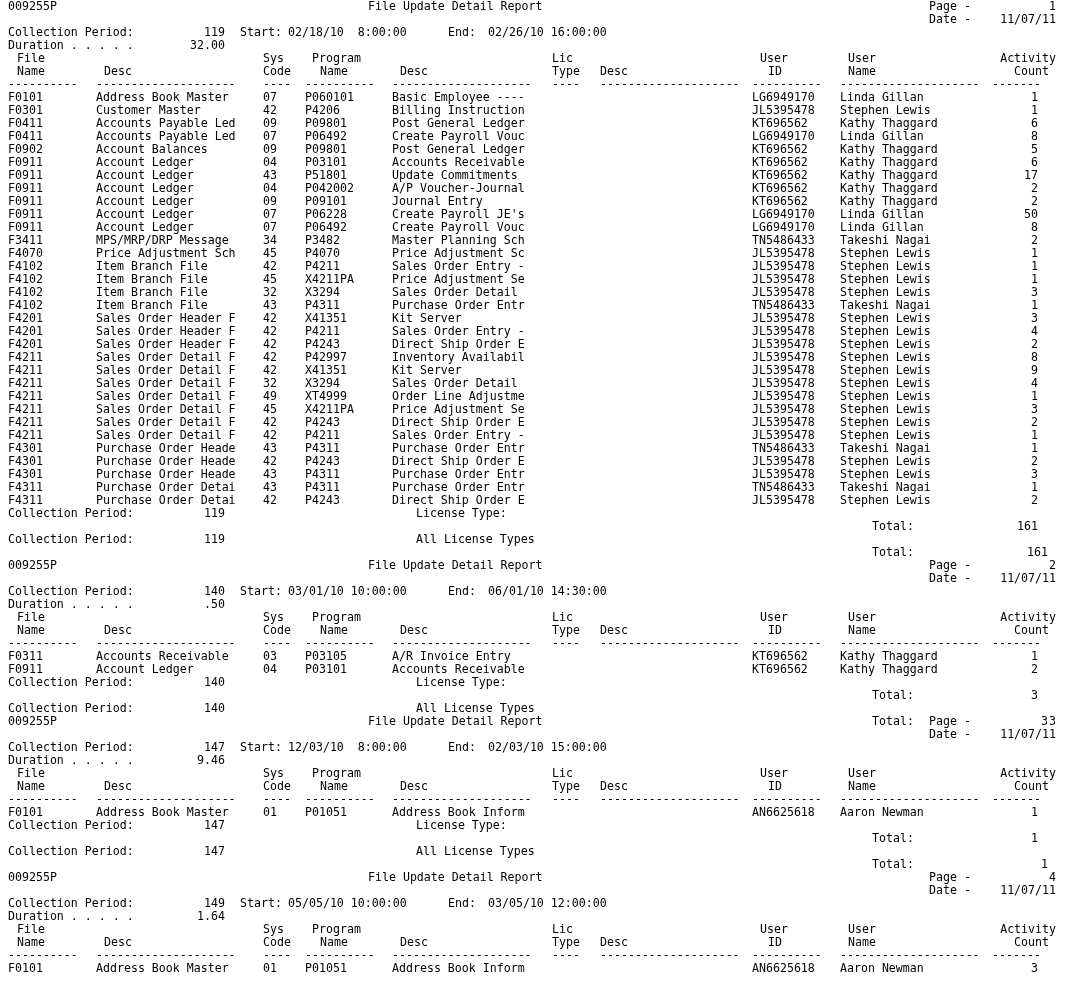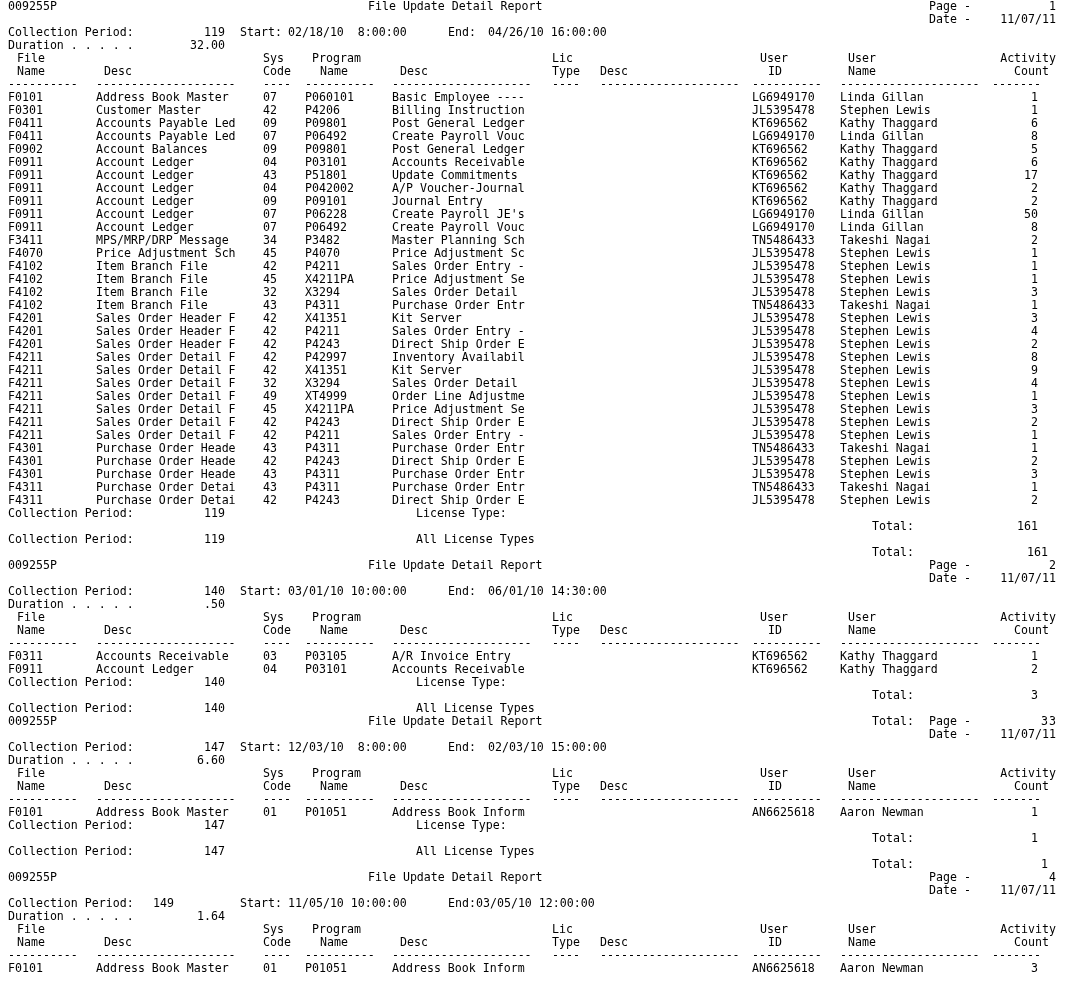--- a/index.html
+++ b/index.html
@@ -25,21 +25,21 @@
     <div class="ln" style="top:13px">
       <span class="c" style="left:929px">Date -</span>
       <span class="r" style="right:20px">11/07/11</span>
     </div>
     <div class="ln" style="top: 26px;">
       <span class="c" style="left:8px">Collection Period:</span>
       <span class="r" style="right:851px">119</span>
       <span class="c" style="left:240px">Start:</span>
       <span class="c" style="left:288px">02/18/10  8:00:00</span>
       <span class="c" style="left:448px">End:</span>
-      <span class="c" style="left:488px">04/26/10 16:00:00</span>
+      <span class="c" style="left:488px">02/26/10 16:00:00</span>
     </div>
     <div class="ln" style="top: 39px;">
       <span class="c" style="left:8px">Duration . . . . .</span>
       <span class="r" style="right:851px">32.00</span>
     </div>
     <div class="ln" style="top: 52px;"><span class="c" style="left: 17px;">File</span><span class="c" style="left: 263px;">Sys</span><span class="c" style="left: 312px;">Program</span><span class="c" style="left: 552px;">Lic</span><span class="c" style="left: 760px;">User</span><span class="c" style="left: 848px;">User</span><span class="r" style="right: 20px;">Activity</span></div>
     <div class="ln" style="top: 65px;"><span class="c" style="left: 17px;">Name</span><span class="c" style="left: 104px;">Desc</span><span class="c" style="left: 263px;">Code</span><span class="c" style="left: 320px;">Name</span><span class="c" style="left: 400px;">Desc</span><span class="c" style="left: 552px;">Type</span><span class="c" style="left: 600px;">Desc</span><span class="c" style="left: 768px;">ID</span><span class="c" style="left: 848px;">Name</span><span class="r" style="right: 27px;">Count</span></div>
     <div class="ln" style="top: 78px;"><span class="c dash" style="left: 8px;">----------</span><span class="c dash" style="left: 96px;">--------------------</span><span class="c dash" style="left: 263px;">----</span><span class="c dash" style="left: 305px;">----------</span><span class="c dash" style="left: 392px;">--------------------</span><span class="c dash" style="left: 552px;">----</span><span class="c dash" style="left: 600px;">--------------------</span><span class="c dash" style="left: 752px;">----------</span><span class="c dash" style="left: 840px;">--------------------</span><span class="c dash" style="left: 992px;">-------</span></div>
     <div>
         <div class="ln" style="top: 91px;"><span class="c" style="left: 8px;">F0101</span><span class="c" style="left: 96px;">Address Book Master</span><span class="c" style="left: 263px;">07</span><span class="c" style="left: 305px;">P060101</span><span class="c" style="left: 392px;">Basic Employee ----</span><span class="c" style="left: 752px;">LG6949170</span><span class="c" style="left: 840px;">Linda Gillan</span><span class="r" style="right: 38px;">1</span></div>
@@ -135,21 +135,21 @@
     <div class="ln" style="top: 26px;">
       <span class="c" style="left:8px">Collection Period:</span>
       <span class="r" style="right:851px">147</span>
       <span class="c" style="left:240px">Start:</span>
       <span class="c" style="left:288px">12/03/10  8:00:00</span>
       <span class="c" style="left:448px">End:</span>
       <span class="c" style="left:488px">02/03/10 15:00:00</span>
     </div>
     <div class="ln" style="top: 39px;">
       <span class="c" style="left:8px">Duration . . . . .</span>
-      <span class="r" style="right:851px">6.60</span>
+      <span class="r" style="right:851px">9.46</span>
     </div>
     <div class="ln" style="top: 52px;"><span class="c" style="left: 17px;">File</span><span class="c" style="left: 263px;">Sys</span><span class="c" style="left: 312px;">Program</span><span class="c" style="left: 552px;">Lic</span><span class="c" style="left: 760px;">User</span><span class="c" style="left: 848px;">User</span><span class="r" style="right: 20px;">Activity</span></div>
     <div class="ln" style="top: 65px;"><span class="c" style="left: 17px;">Name</span><span class="c" style="left: 104px;">Desc</span><span class="c" style="left: 263px;">Code</span><span class="c" style="left: 320px;">Name</span><span class="c" style="left: 400px;">Desc</span><span class="c" style="left: 552px;">Type</span><span class="c" style="left: 600px;">Desc</span><span class="c" style="left: 768px;">ID</span><span class="c" style="left: 848px;">Name</span><span class="r" style="right: 27px;">Count</span></div>
     <div class="ln" style="top: 78px;"><span class="c dash" style="left: 8px;">----------</span><span class="c dash" style="left: 96px;">--------------------</span><span class="c dash" style="left: 263px;">----</span><span class="c dash" style="left: 305px;">----------</span><span class="c dash" style="left: 392px;">--------------------</span><span class="c dash" style="left: 552px;">----</span><span class="c dash" style="left: 600px;">--------------------</span><span class="c dash" style="left: 752px;">----------</span><span class="c dash" style="left: 840px;">--------------------</span><span class="c dash" style="left: 992px;">-------</span></div>
     <div>
         <div class="ln" style="top: 91px;"><span class="c" style="left: 8px;">F0101</span><span class="c" style="left: 96px;">Address Book Master</span><span class="c" style="left: 263px;">01</span><span class="c" style="left: 305px;">P01051</span><span class="c" style="left: 392px;">Address Book Inform</span><span class="c" style="left: 752px;">AN6625618</span><span class="c" style="left: 840px;">Aaron Newman</span><span class="r" style="right: 38px;">1</span></div>
       </div>
     <div>
         <div class="ln" style="top: 104px;"><span class="c" style="left: 8px;">Collection Period:</span><span class="r" style="right: 851px;">147</span><span class="c" style="left: 416px;">License Type:</span></div>
         <div class="ln" style="top: 117px;"><span class="c" style="left: 872px;">Total:</span><span class="r" style="right: 38px;">1</span></div>
@@ -164,25 +164,25 @@
       <span class="c" style="left:368px">File Update Detail Report</span>
       <span class="c" style="left:929px">Page -</span>
       <span class="r" style="right:20px">4</span>
     </div>
     <div class="ln" style="top:13px">
       <span class="c" style="left:929px">Date -</span>
       <span class="r" style="right:20px">11/07/11</span>
     </div>
     <div class="ln" style="top: 26px;">
       <span class="c" style="left:8px">Collection Period:</span>
-      <span class="r" style="right:902px">149</span>
+      <span class="r" style="right:851px">149</span>
       <span class="c" style="left:240px">Start:</span>
-      <span class="c" style="left:288px">11/05/10 10:00:00</span>
+      <span class="c" style="left:288px">05/05/10 10:00:00</span>
       <span class="c" style="left:448px">End:</span>
-      <span class="c" style="left:476px">03/05/10 12:00:00</span>
+      <span class="c" style="left:488px">03/05/10 12:00:00</span>
     </div>
     <div class="ln" style="top: 39px;">
       <span class="c" style="left:8px">Duration . . . . .</span>
       <span class="r" style="right:851px">1.64</span>
     </div>
     <div class="ln" style="top: 52px;"><span class="c" style="left: 17px;">File</span><span class="c" style="left: 263px;">Sys</span><span class="c" style="left: 312px;">Program</span><span class="c" style="left: 552px;">Lic</span><span class="c" style="left: 760px;">User</span><span class="c" style="left: 848px;">User</span><span class="r" style="right: 20px;">Activity</span></div>
     <div class="ln" style="top: 65px;"><span class="c" style="left: 17px;">Name</span><span class="c" style="left: 104px;">Desc</span><span class="c" style="left: 263px;">Code</span><span class="c" style="left: 320px;">Name</span><span class="c" style="left: 400px;">Desc</span><span class="c" style="left: 552px;">Type</span><span class="c" style="left: 600px;">Desc</span><span class="c" style="left: 768px;">ID</span><span class="c" style="left: 848px;">Name</span><span class="r" style="right: 27px;">Count</span></div>
     <div class="ln" style="top: 78px;"><span class="c dash" style="left: 8px;">----------</span><span class="c dash" style="left: 96px;">--------------------</span><span class="c dash" style="left: 263px;">----</span><span class="c dash" style="left: 305px;">----------</span><span class="c dash" style="left: 392px;">--------------------</span><span class="c dash" style="left: 552px;">----</span><span class="c dash" style="left: 600px;">--------------------</span><span class="c dash" style="left: 752px;">----------</span><span class="c dash" style="left: 840px;">--------------------</span><span class="c dash" style="left: 992px;">-------</span></div>
     <div>
         <div class="ln" style="top: 91px;"><span class="c" style="left: 8px;">F0101</span><span class="c" style="left: 96px;">Address Book Master</span><span class="c" style="left: 263px;">01</span><span class="c" style="left: 305px;">P01051</span><span class="c" style="left: 392px;">Address Book Inform</span><span class="c" style="left: 752px;">AN6625618</span><span class="c" style="left: 840px;">Aaron Newman</span><span class="r" style="right: 38px;">3</span></div>

